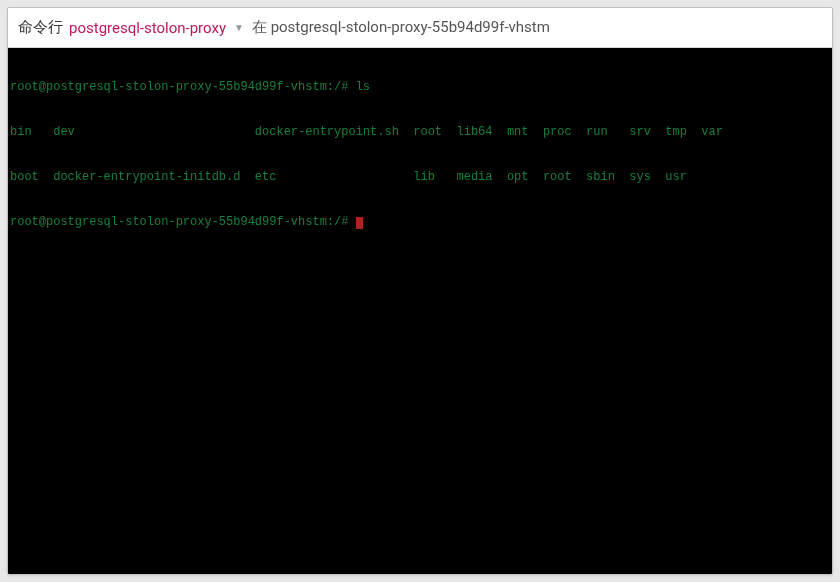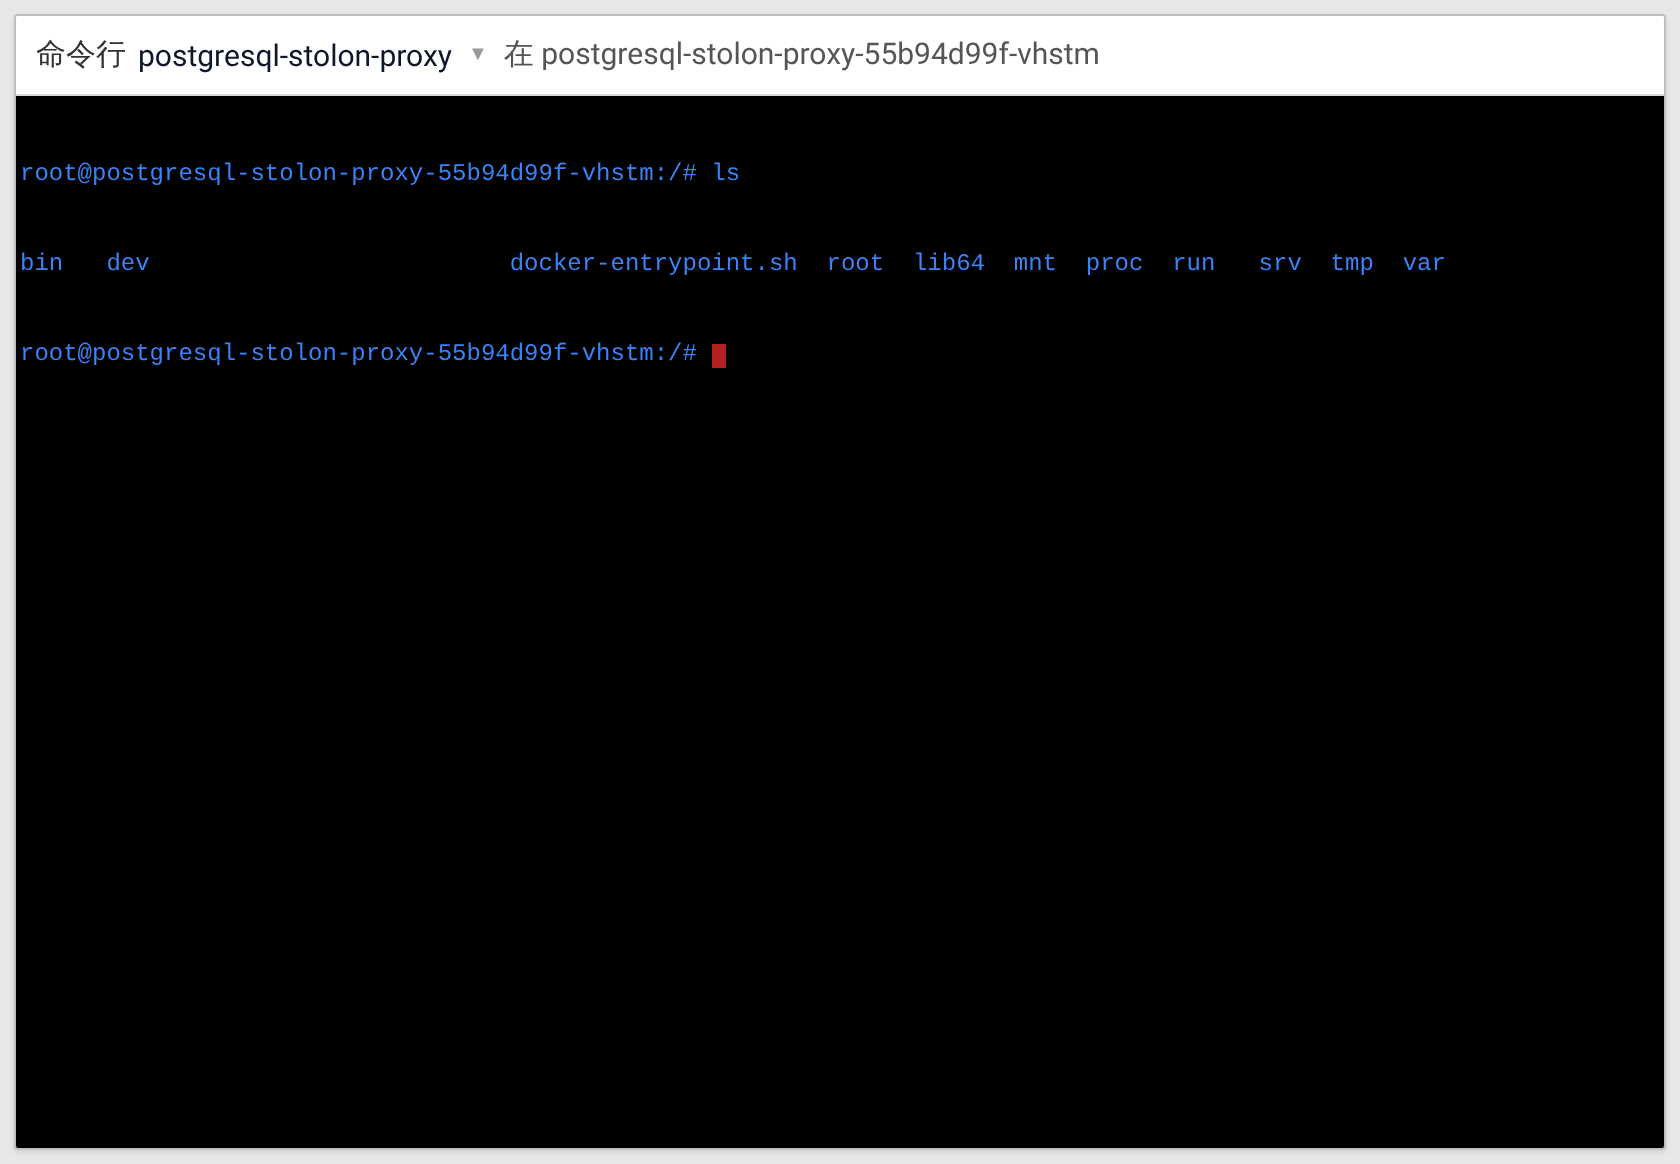--- a/index.html
+++ b/index.html
@@ -1,34 +1,35 @@
 <!DOCTYPE html>
 <html><head>
   <meta charset="utf-8">
   <style>
     * { box-sizing: border-box; margin: 0; padding: 0; }
     body { font-family: -apple-system, BlinkMacSystemFont, "Segoe UI", Roboto, sans-serif; background: #e8e8e8; display: flex; align-items: center; justify-content: center; height: 582px; width: 840px; }
     .window { width: 826px; height: 568px; border: 1px solid #bfbfbf; border-radius: 2px; overflow: hidden; display: flex; flex-direction: column; background: #fff; box-shadow: 0 1px 3px rgba(0,0,0,0.1); }
     .header { height: 40px; display: flex; align-items: center; padding: 0 10px; border-bottom: 1px solid #d8d8d8; background: #fff; gap: 6px; font-size: 15px; color: #555; }
     .header-title { color: #333; }
-    .header-app { color: #0f172a; }
+    .header-app { color: #be185d; }
     .header-sep { color: #999; font-size: 10px; padding: 0 2px; }
     .header-sub { color: #555; }
-    .terminal { flex: 1; background: #000; color: #3b82f6; font-family: "Courier New", Consolas, monospace; font-size: 12px; line-height: 1.25; padding: 2px 2px; white-space: pre; overflow: hidden; position: relative; }
+    .terminal { flex: 1; background: #000; color: #15803d; font-family: "Courier New", Consolas, monospace; font-size: 12px; line-height: 1.25; padding: 2px 2px; white-space: pre; overflow: hidden; position: relative; }
     .cursor { display: inline-block; width: 7px; height: 12px; background: #b22222; vertical-align: text-bottom; }
     .term-line { white-space: pre; }
   </style>
 </head>
 <body>
 
 <div class="window">
   <div class="header">
     <span class="header-title">命令行</span>
     <span class="header-app">postgresql-stolon-proxy</span>
     <span class="header-sep">▼</span>
     <span class="header-sub">在 postgresql-stolon-proxy-55b94d99f-vhstm</span>
   </div>
   <div class="terminal">
     <div class="term-line"><span>root@postgresql-stolon-proxy-55b94d99f-vhstm:/# </span><span>ls</span></div>
     <div class="term-line">bin   dev                         docker-entrypoint.sh  root  lib64  mnt  proc  run   srv  tmp  var</div>
+    <div class="term-line">boot  docker-entrypoint-initdb.d  etc                   lib   media  opt  root  sbin  sys  usr</div>
     <div class="term-line"><span>root@postgresql-stolon-proxy-55b94d99f-vhstm:/# </span><span class="cursor"></span></div>
   </div>
 </div>
 
 </body></html>

